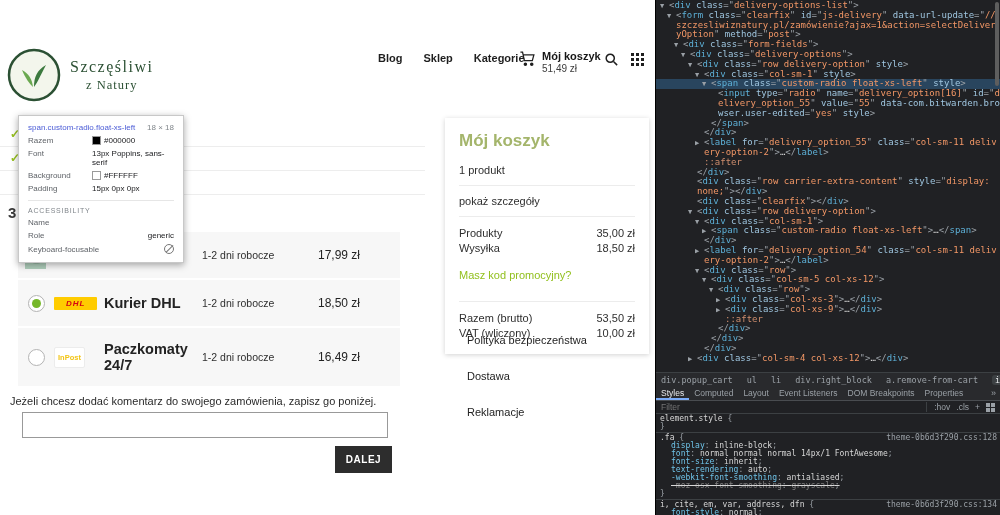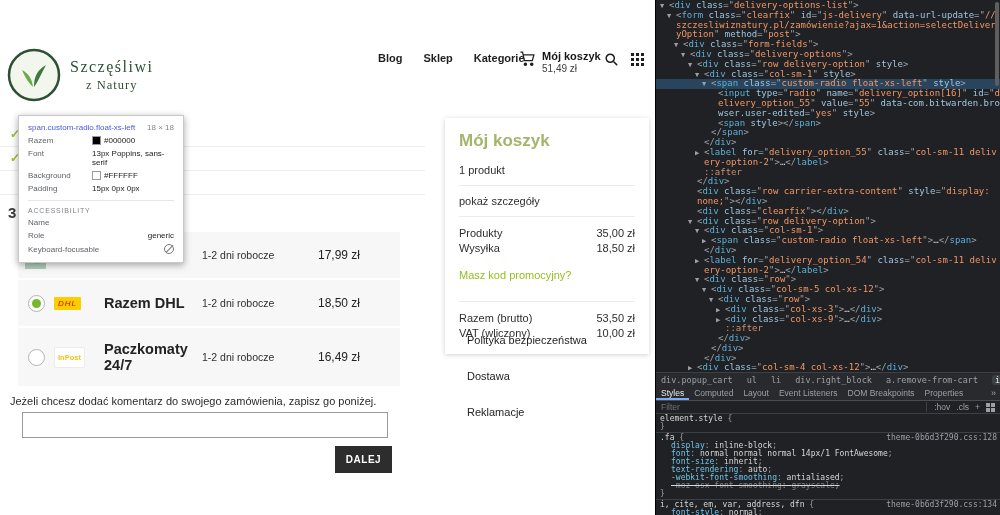--- a/index.html
+++ b/index.html
@@ -36,21 +36,21 @@
   .ship-rows{position:absolute;left:18px;top:184px;width:382px;}
   .ship-row{display:flex;align-items:center;background:#f7f7f7;padding:0 10px;margin-bottom:2px;height:46px;box-sizing:border-box;}
   .ship-row:nth-child(3){height:58px;}
   .col-radio{width:26px;position:relative;}
   .radio{width:15px;height:15px;border:1px solid #b3b3b3;border-radius:50%;background:#fff;position:relative;cursor:pointer;}
   .radio.sel::after{content:'';position:absolute;inset:3px;background:#76b82a;border-radius:50%;}
   .inspect-overlay{position:absolute;left:-3px;top:-9px;width:21px;height:31px;background:rgba(130,180,150,.62);}
   .col-logo{width:50px;display:flex;align-items:center;gap:3px;}
   .dpd-swirl{width:11px;height:11px;border-radius:50%;background:#dc0032;display:inline-block;}
   .dpd-text{font-weight:bold;font-size:12px;color:#414042;letter-spacing:.5px;}
-  .dhl-box{background:#ffcc00;color:#d40511;font-weight:normal;font-style:italic;font-size:8px;padding:2px 4px;letter-spacing:1px;border-radius:1px;}
+  .dhl-box{background:#ffcc00;color:#d40511;font-weight:bold;font-style:italic;font-size:8px;padding:2px 12px;letter-spacing:1px;border-radius:1px;}
   .inpost-box{background:#fff;border:1px solid #ececec;color:#f2c413;font-weight:bold;font-size:7.5px;padding:5px 3px;border-radius:2px;}
   .col-name{width:98px;font-size:14.5px;font-weight:bold;color:#232323;line-height:16px;}
   .col-delay{width:116px;font-size:10.5px;color:#2f2f2f;}
   .col-price{font-size:12px;color:#232323;}
 
   .comment-label{position:absolute;left:10px;top:347px;font-size:11px;color:#2a2a2a;width:420px;}
   .comment-box{position:absolute;left:22px;top:364px;width:366px;height:26px;border:1px solid #999;resize:none;font:11px "Liberation Sans",sans-serif;padding:2px 4px;box-sizing:border-box;background:#fff;}
   .next-btn{position:absolute;left:335px;top:398px;width:57px;height:27px;background:#2d2d2d;color:#fff;font-size:10px;font-weight:bold;letter-spacing:.5px;border:none;cursor:pointer;font-family:"Liberation Sans",sans-serif;}
 
   .cart-card{position:absolute;left:445px;top:70px;width:204px;background:#fff;box-shadow:0 1px 5px rgba(0,0,0,.18);padding:13px 14px;box-sizing:border-box;}
@@ -201,21 +201,21 @@
           <div class="col-delay">1-2 dni robocze</div>
           <div class="col-price">17,99 zł</div>
         </div>
         <div class="ship-row">
           <div class="col-radio">
             <div class="radio sel"></div>
           </div>
           <div class="col-logo">
             <span class="dhl-box">DHL</span>
           </div>
-          <div class="col-name">Razem DHL</div>
+          <div class="col-name">Kurier DHL</div>
           <div class="col-delay">1-2 dni robocze</div>
           <div class="col-price">18,50 zł</div>
         </div>
         <div class="ship-row">
           <div class="col-radio">
             <div class="radio"></div>
           </div>
           <div class="col-logo">
             <span class="inpost-box">InPost</span>
           </div>
@@ -316,21 +316,20 @@
   <div class="devtools">
     <div class="dom-tree" id="tree">
         <div class="line" style="padding-left: 13px;"><span class="arrow" style="left: 4px;">▼</span><span class="tk-p">&lt;</span><span class="tk-g">div</span><span class="tk-a"> class</span><span class="tk-p">="</span><span class="tk-v">delivery-options-list</span><span class="tk-p">"&gt;</span></div>
         <div class="line" style="padding-left: 20px;"><span class="arrow" style="left: 11px;">▼</span><span class="tk-p">&lt;</span><span class="tk-g">form</span><span class="tk-a"> class</span><span class="tk-p">="</span><span class="tk-v">clearfix</span><span class="tk-p">" </span><span class="tk-a">id</span><span class="tk-p">="</span><span class="tk-v">js-delivery</span><span class="tk-p">" </span><span class="tk-a">data-url-update</span><span class="tk-p">="</span><span class="tk-v">//szczesliwiznatury.pl/zamówienie?ajax=1&amp;action=selectDeliveryOption</span><span class="tk-p">" </span><span class="tk-a">method</span><span class="tk-p">="</span><span class="tk-v">post</span><span class="tk-p">"&gt;</span></div>
         <div class="line" style="padding-left: 27px;"><span class="arrow" style="left: 18px;">▼</span><span class="tk-p">&lt;</span><span class="tk-g">div</span><span class="tk-a"> class</span><span class="tk-p">="</span><span class="tk-v">form-fields</span><span class="tk-p">"&gt;</span></div>
         <div class="line" style="padding-left: 34px;"><span class="arrow" style="left: 25px;">▼</span><span class="tk-p">&lt;</span><span class="tk-g">div</span><span class="tk-a"> class</span><span class="tk-p">="</span><span class="tk-v">delivery-options</span><span class="tk-p">"&gt;</span></div>
         <div class="line" style="padding-left: 41px;"><span class="arrow" style="left: 32px;">▼</span><span class="tk-p">&lt;</span><span class="tk-g">div</span><span class="tk-a"> class</span><span class="tk-p">="</span><span class="tk-v">row delivery-option</span><span class="tk-p">" </span><span class="tk-a">style</span><span class="tk-p">&gt;</span></div>
         <div class="line" style="padding-left: 48px;"><span class="arrow" style="left: 39px;">▼</span><span class="tk-p">&lt;</span><span class="tk-g">div</span><span class="tk-a"> class</span><span class="tk-p">="</span><span class="tk-v">col-sm-1</span><span class="tk-p">" </span><span class="tk-a">style</span><span class="tk-p">&gt;</span></div>
         <div class="line selline" style="padding-left: 55px;"><span class="arrow" style="left: 46px;">▼</span><span class="tk-p">&lt;</span><span class="tk-g">span</span><span class="tk-a"> class</span><span class="tk-p">="</span><span class="tk-v">custom-radio float-xs-left</span><span class="tk-p">" </span><span class="tk-a">style</span><span class="tk-p">&gt;</span></div>
         <div class="line" style="padding-left: 62px;"><span class="tk-p">&lt;</span><span class="tk-g">input</span><span class="tk-a"> type</span><span class="tk-p">="</span><span class="tk-v">radio</span><span class="tk-p">" </span><span class="tk-a">name</span><span class="tk-p">="</span><span class="tk-v">delivery_option[16]</span><span class="tk-p">" </span><span class="tk-a">id</span><span class="tk-p">="</span><span class="tk-v">delivery_option_55</span><span class="tk-p">" </span><span class="tk-a">value</span><span class="tk-p">="</span><span class="tk-v">55</span><span class="tk-p">" </span><span class="tk-a">data-com.bitwarden.browser.user-edited</span><span class="tk-p">="</span><span class="tk-v">yes</span><span class="tk-p">" </span><span class="tk-a">style</span><span class="tk-p">&gt;</span></div>
-        <div class="line" style="padding-left: 62px;"><span class="tk-p">&lt;</span><span class="tk-g">span</span><span class="tk-a"> style</span><span class="tk-p">&gt;&lt;/</span><span class="tk-g">span</span><span class="tk-p">&gt;</span></div>
         <div class="line" style="padding-left: 55px;"><span class="tk-p">&lt;/</span><span class="tk-g">span</span><span class="tk-p">&gt;</span></div>
         <div class="line" style="padding-left: 48px;"><span class="tk-p">&lt;/</span><span class="tk-g">div</span><span class="tk-p">&gt;</span></div>
         <div class="line" style="padding-left: 48px;"><span class="arrow" style="left: 39px;">▶</span><span class="tk-p">&lt;</span><span class="tk-g">label</span><span class="tk-a"> for</span><span class="tk-p">="</span><span class="tk-v">delivery_option_55</span><span class="tk-p">" </span><span class="tk-a">class</span><span class="tk-p">="</span><span class="tk-v">col-sm-11 delivery-option-2</span><span class="tk-p">"&gt;</span><span class="tk-e">…</span><span class="tk-p">&lt;/</span><span class="tk-g">label</span><span class="tk-p">&gt;</span></div>
         <div class="line" style="padding-left: 48px;"><span class="tk-s">::after</span></div>
         <div class="line" style="padding-left: 41px;"><span class="tk-p">&lt;/</span><span class="tk-g">div</span><span class="tk-p">&gt;</span></div>
         <div class="line" style="padding-left: 41px;"><span class="tk-p">&lt;</span><span class="tk-g">div</span><span class="tk-a"> class</span><span class="tk-p">="</span><span class="tk-v">row carrier-extra-content</span><span class="tk-p">" </span><span class="tk-a">style</span><span class="tk-p">="</span><span class="tk-v">display: none;</span><span class="tk-p">"&gt;&lt;/</span><span class="tk-g">div</span><span class="tk-p">&gt;</span></div>
         <div class="line" style="padding-left: 41px;"><span class="tk-p">&lt;</span><span class="tk-g">div</span><span class="tk-a"> class</span><span class="tk-p">="</span><span class="tk-v">clearfix</span><span class="tk-p">"&gt;&lt;/</span><span class="tk-g">div</span><span class="tk-p">&gt;</span></div>
         <div class="line" style="padding-left: 41px;"><span class="arrow" style="left: 32px;">▼</span><span class="tk-p">&lt;</span><span class="tk-g">div</span><span class="tk-a"> class</span><span class="tk-p">="</span><span class="tk-v">row delivery-option</span><span class="tk-p">"&gt;</span></div>
         <div class="line" style="padding-left: 48px;"><span class="arrow" style="left: 39px;">▼</span><span class="tk-p">&lt;</span><span class="tk-g">div</span><span class="tk-a"> class</span><span class="tk-p">="</span><span class="tk-v">col-sm-1</span><span class="tk-p">"&gt;</span></div>
         <div class="line" style="padding-left: 55px;"><span class="arrow" style="left: 46px;">▶</span><span class="tk-p">&lt;</span><span class="tk-g">span</span><span class="tk-a"> class</span><span class="tk-p">="</span><span class="tk-v">custom-radio float-xs-left</span><span class="tk-p">"&gt;</span><span class="tk-e">…</span><span class="tk-p">&lt;/</span><span class="tk-g">span</span><span class="tk-p">&gt;</span></div>

